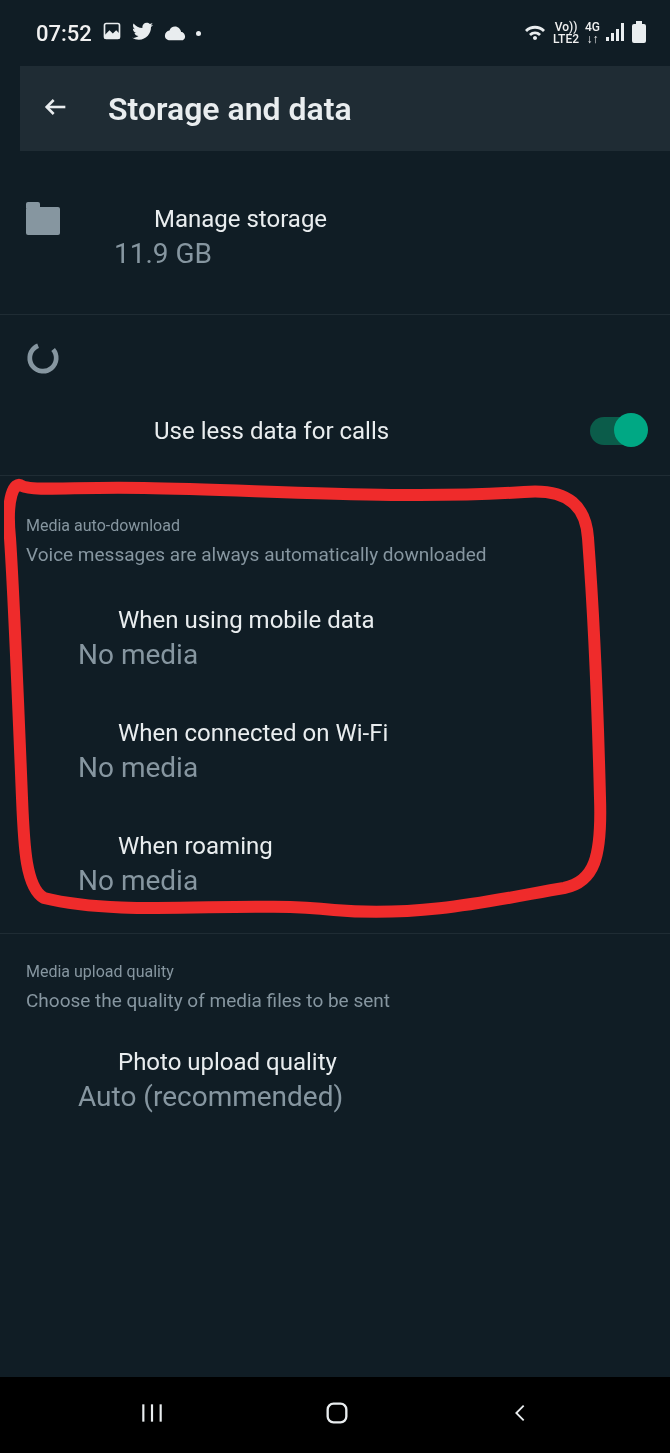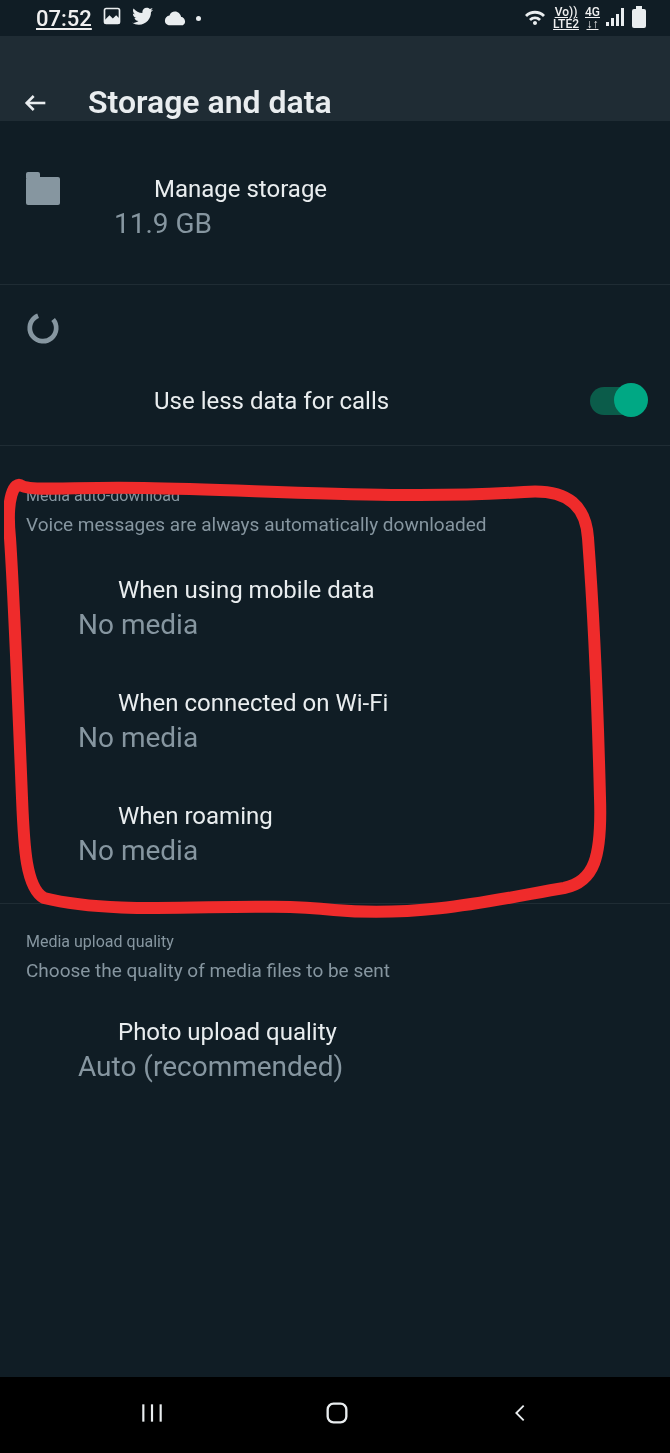--- a/index.html
+++ b/index.html
@@ -4,40 +4,40 @@
 <style>
   * { box-sizing: border-box; margin: 0; padding: 0; }
   html, body { width: 670px; height: 1453px; overflow: hidden; }
   body {
     background: #101d25;
     font-family: -apple-system, Roboto, "Segoe UI", Arial, sans-serif;
     color: #e9edef;
     position: relative;
   }
   .status-bar {
-    height: 36px;
+    height: 66px;
     display: flex;
     align-items: center;
     justify-content: space-between;
     padding: 0 24px 0 36px;
     font-size: 22px;
     font-weight: 500;
     color: #f0f0f0;
-    text-decoration: underline;
   }
   .status-left { display: flex; align-items: center; gap: 10px; }
   .status-right { display: flex; align-items: center; gap: 6px; font-size: 13px; }
   .status-right .lbl { font-size: 12px; line-height: 1; text-align: center; }
   .app-bar {
     height: 85px;
     background: #1f2c34;
     display: flex;
-    align-items: flex-end;
+    align-items: center;
     padding: 0 22px;
     gap: 38px;
+    margin-left: 20px;
   }
   .app-bar .title { font-size: 32px; font-weight: 600; color: #e9edef; }
   .content { background: #101d25; }
   .section-divider { border-bottom: 1px solid #1f2c34; }
   .row {
     display: flex;
     align-items: flex-start;
     padding: 24px 26px;
   }
   .row .icon-col { width: 88px; flex: 0 0 88px; display: flex; justify-content: flex-start; padding-top: 2px; }

